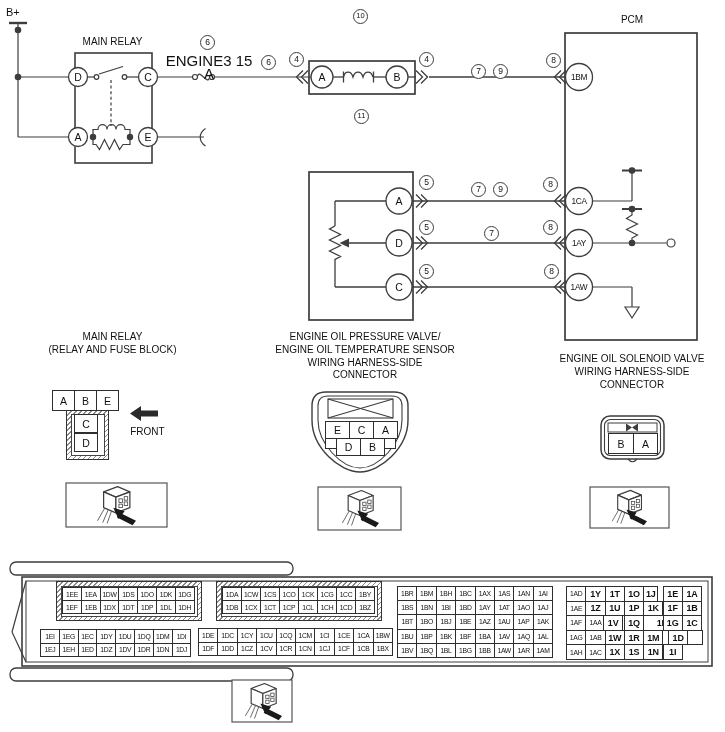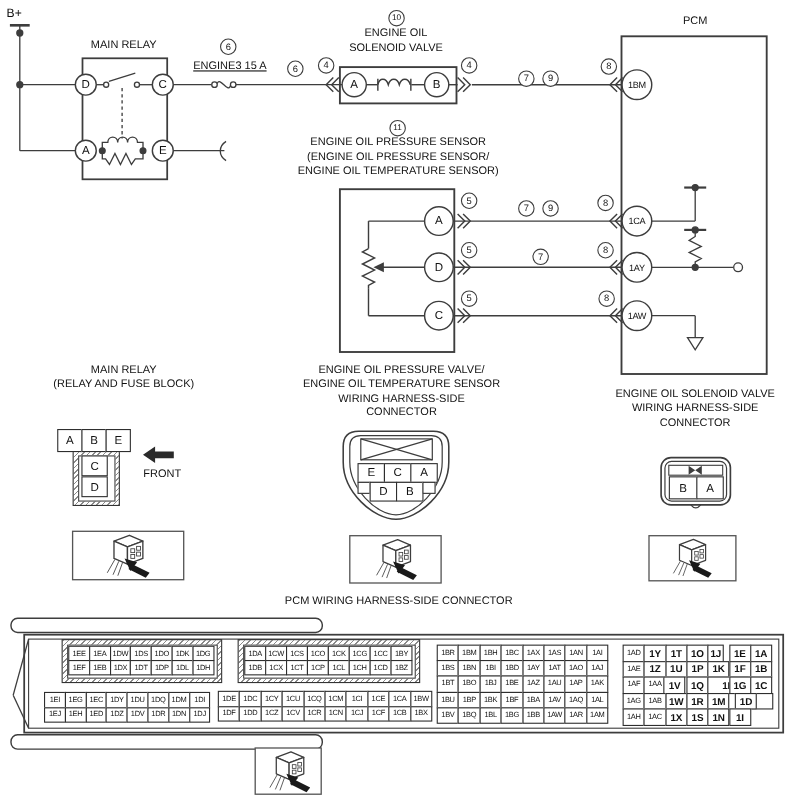--- a/index.html
+++ b/index.html
@@ -374,38 +374,32 @@
   <div class="stub" style="left:325px;top:438px;width:12px;height:11px;"></div>
   <div class="lcell" style="left:336px;top:438px;width:25px;height:18px;">D</div>
   <div class="lcell" style="left:360px;top:438px;width:25px;height:18px;">B</div>
   <div class="stub" style="left:384px;top:438px;width:12px;height:11px;"></div>
 
   <div class="lcell" style="left:608px;top:433px;width:26px;height:21px;">B</div>
   <div class="lcell" style="left:633px;top:433px;width:25px;height:21px;">A</div>
 
   <div class="lbl" style="left:6px;top:6px;width:24px;font-size:11px;text-align:left;">B+</div>
   <div class="lbl" style="left:52px;top:36px;width:121px;">MAIN RELAY</div>
-  <div class="lbl" style="left:163px;top:55px;width:92px;font-size:10px;text-decoration:underline;">ENGINE3 15 A</div>
-  <div class="lbl" style="left:298px;top:25px;width:124px;">ENGINE OIL
-SOLENOID VALVE</div>
+  <div class="lbl" style="left:163px;top:55px;width:92px;font-size:15px;">ENGINE3 15 A</div>
   <div class="lbl" style="left:600px;top:14px;width:64px;">PCM</div>
-  <div class="lbl" style="left:248px;top:124px;width:228px;">ENGINE OIL PRESSURE SENSOR
-(ENGINE OIL PRESSURE SENSOR/
-ENGINE OIL TEMPERATURE SENSOR)</div>
   <div class="lbl" style="left:30px;top:331px;width:165px;">MAIN RELAY
 (RELAY AND FUSE BLOCK)</div>
   <div class="lbl" style="left:120px;top:426px;width:55px;">FRONT</div>
   <div class="lbl" style="left:256px;top:331px;width:218px;">ENGINE OIL PRESSURE VALVE/
 ENGINE OIL TEMPERATURE SENSOR
 WIRING HARNESS-SIDE
 CONNECTOR</div>
   <div class="lbl" style="left:541px;top:353px;width:182px;">ENGINE OIL SOLENOID VALVE
 WIRING HARNESS-SIDE
 CONNECTOR</div>
-  <div class="lbl" style="left:181px;top:541px;width:363px;">PCM WIRING HARNESS-SIDE CONNECTOR</div>
 
   <span class="tl" style="left:68px;top:70.5px;">D</span>
   <span class="tl" style="left:138px;top:70.5px;">C</span>
   <span class="tl" style="left:68px;top:130.5px;">A</span>
   <span class="tl" style="left:138px;top:130.5px;">E</span>
   <span class="tl" style="left:312px;top:70.5px;">A</span>
   <span class="tl" style="left:387px;top:70.5px;">B</span>
   <span class="tl" style="left:389px;top:194.5px;">A</span>
   <span class="tl" style="left:389px;top:236.5px;">D</span>
   <span class="tl" style="left:389px;top:280.5px;">C</span>

